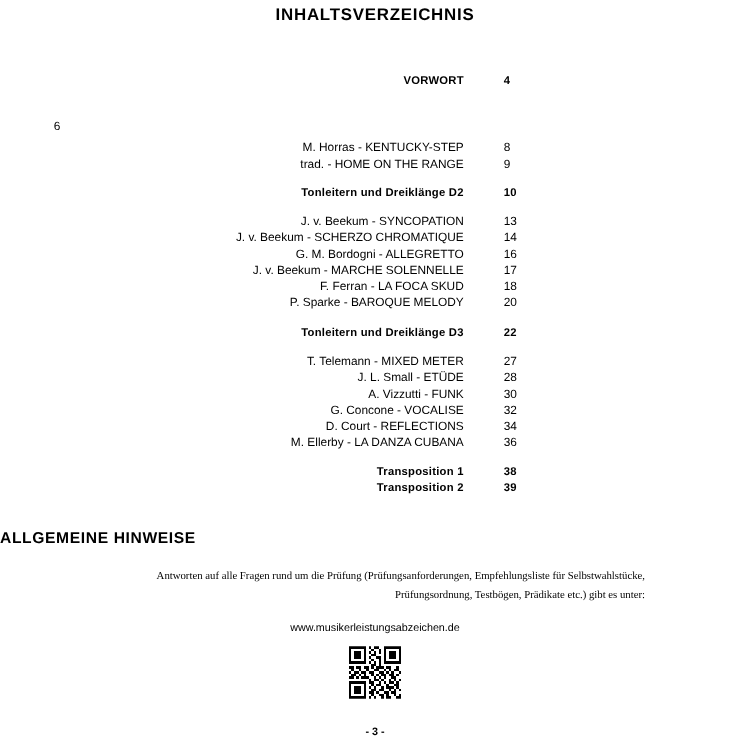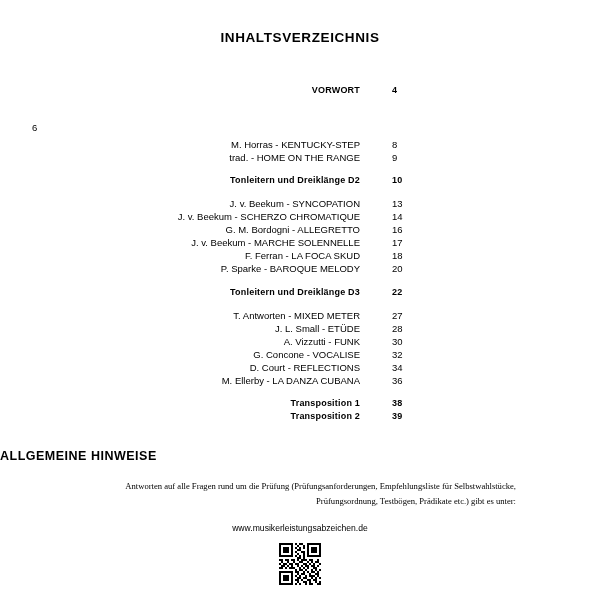--- a/index.html
+++ b/index.html
@@ -19,31 +19,32 @@
     width: 600px;
     height: 600px;
     box-sizing: border-box;
     padding: 0;
   }
   .title {
     text-align: center;
     font-size: 13.5px;
     font-weight: bold;
     letter-spacing: 0.6px;
-    margin-top: 30px;
+    margin-top: 4px;
     margin-bottom: 0;
   }
   .toc {
     margin-top: 24px;
     width: 600px;
   }
   .row {
     display: flex;
     align-items: center;
     line-height: 1.0;
+    padding-left: 11px;
   }
   .row .label {
     flex: 0 0 auto;
     width: 360px;
     text-align: right;
     padding-right: 0;
     font-size: 9.5px;
   }
   .row .page-num {
     flex: 0 0 auto;
@@ -171,21 +172,21 @@
         <span class="label">P. Sparke - BAROQUE MELODY</span>
         <span class="page-num">20</span>
       </div>
       <div class="gap-md"></div>
       <div class="row section">
         <span class="label">Tonleitern und Dreiklänge D3</span>
         <span class="page-num">22</span>
       </div>
       <div class="gap-md"></div>
       <div class="row piece">
-        <span class="label">T. Antworten - MIXED METER</span>
+        <span class="label">T. Telemann - MIXED METER</span>
         <span class="page-num">27</span>
       </div>
       <div class="rowspace"></div>
       <div class="row piece">
         <span class="label">J. L. Small - ETÜDE</span>
         <span class="page-num">28</span>
       </div>
       <div class="rowspace"></div>
       <div class="row piece">
         <span class="label">A. Vizzutti - FUNK</span>

